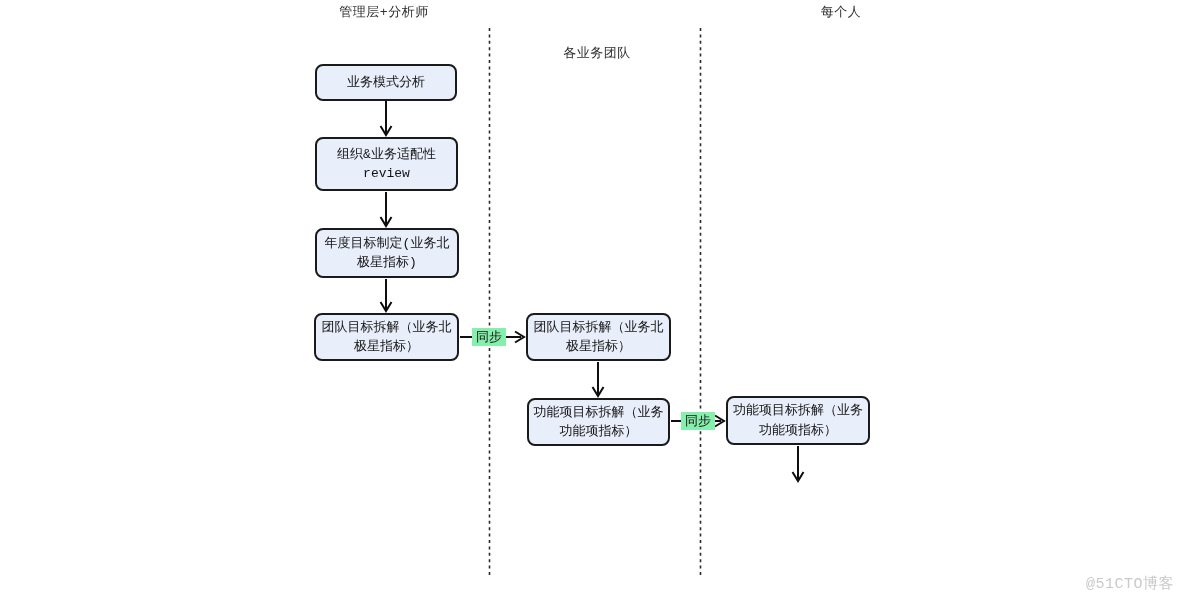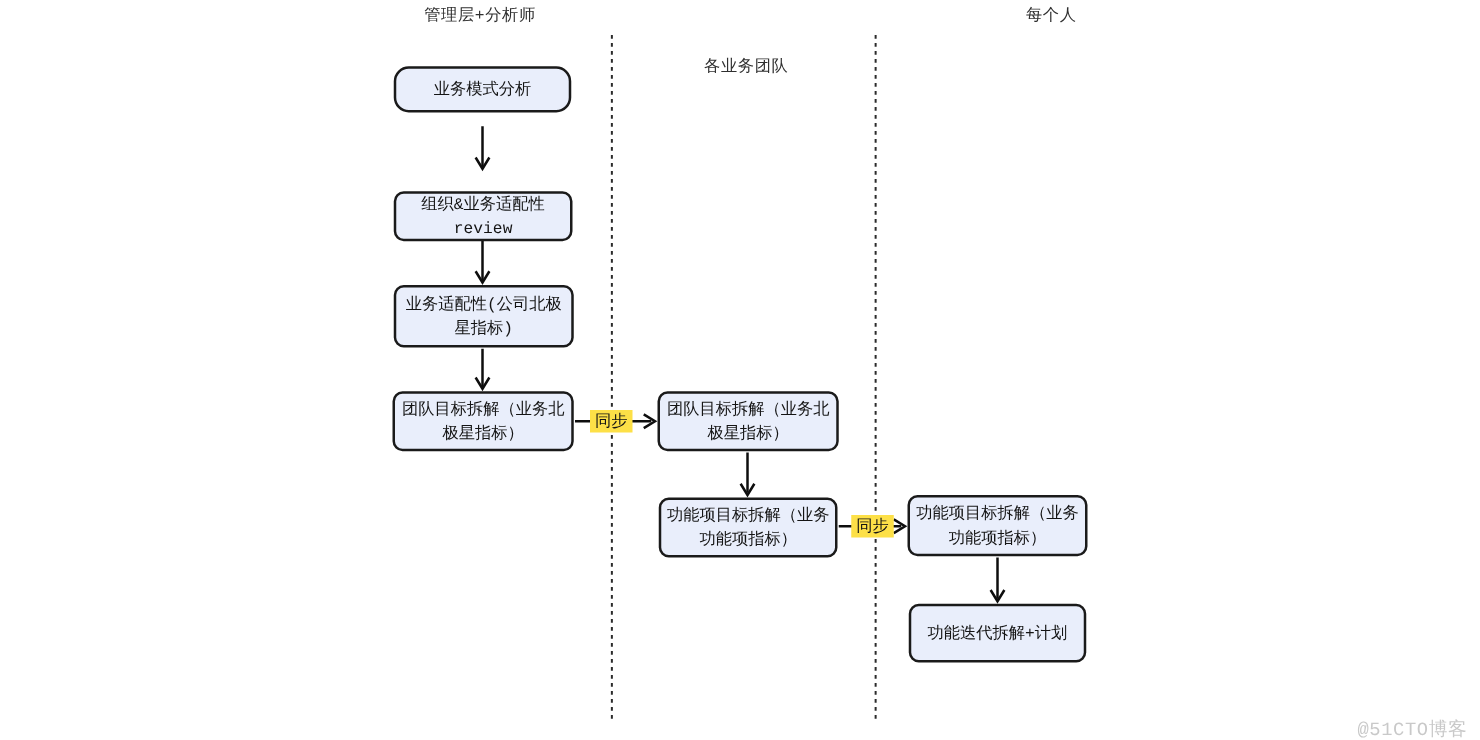--- a/index.html
+++ b/index.html
@@ -46,21 +46,21 @@
     justify-content:center;
     text-align:center;
     font-size:13px;
     line-height:1.5;
     color:var(--text);
     padding:1px 2px;
   }
   .sync-label{
     position:absolute;
     transform:translate(-50%,-50%);
-    background:#fde047;
+    background:#86efac;
     font-size:13px;
     color:var(--text);
     padding:0 4px;
     white-space:nowrap;
   }
   .watermark{
     position:absolute;
     right:10px;
     top:562px;
     font-size:15px;
@@ -110,29 +110,28 @@
     <g stroke="#0e0e0e" stroke-width="2" fill="none">
       <line x1="671" y1="421" x2="721" y2="421"></line>
       <polyline points="715,415.5 724,421 715,426.5"></polyline>
     </g>
   </svg>
 
   <div class="lane-header" style="left:384px; top:3px;">管理层+分析师</div>
   <div class="lane-header" style="left:597px; top:3px;margin-top:41px;">各业务团队</div>
   <div class="lane-header" style="left:841px; top:3px;">每个人</div>
 
-  <div class="node" style="left:315px; top:53px; width:142px; height:37px;border-radius:12px;">业务模式分析</div>
-  <div class="node" style="left:315px; top:153px; width:143px; height:40px;">组织&amp;业务适配性 review</div>
-  <div class="node" style="left:315px; top:228px; width:144px; height:50px;">业务适配性(公司北极星指标)</div>
+  <div class="node" style="left:315px; top:64px; width:142px; height:37px;">业务模式分析</div>
+  <div class="node" style="left:315px; top:137px; width:143px; height:54px;">组织&amp;业务适配性 review</div>
+  <div class="node" style="left:315px; top:228px; width:144px; height:50px;">年度目标制定(业务北极星指标)</div>
   <div class="node" style="left:314px; top:313px; width:145px; height:48px;">团队目标拆解（业务北极星指标）</div>
 
   <div class="node" style="left:526px; top:313px; width:145px; height:48px;">团队目标拆解（业务北极星指标）</div>
   <div class="node" style="left:527px; top:398px; width:143px; height:48px;">功能项目标拆解（业务功能项指标）</div>
 
   <div class="node" style="left:726px; top:396px; width:144px; height:49px;">功能项目标拆解（业务功能项指标）</div>
-  <div class="node" style="left:727px; top:483px; width:142px; height:47px;">功能迭代拆解+计划</div>
 
   <span class="sync-label" style="left:489px; top:337px;">同步</span>
   <span class="sync-label" style="left:698px; top:421px;">同步</span>
 
   <div class="watermark">@51CTO博客</div>
 
 </div>
 
 </body></html>

